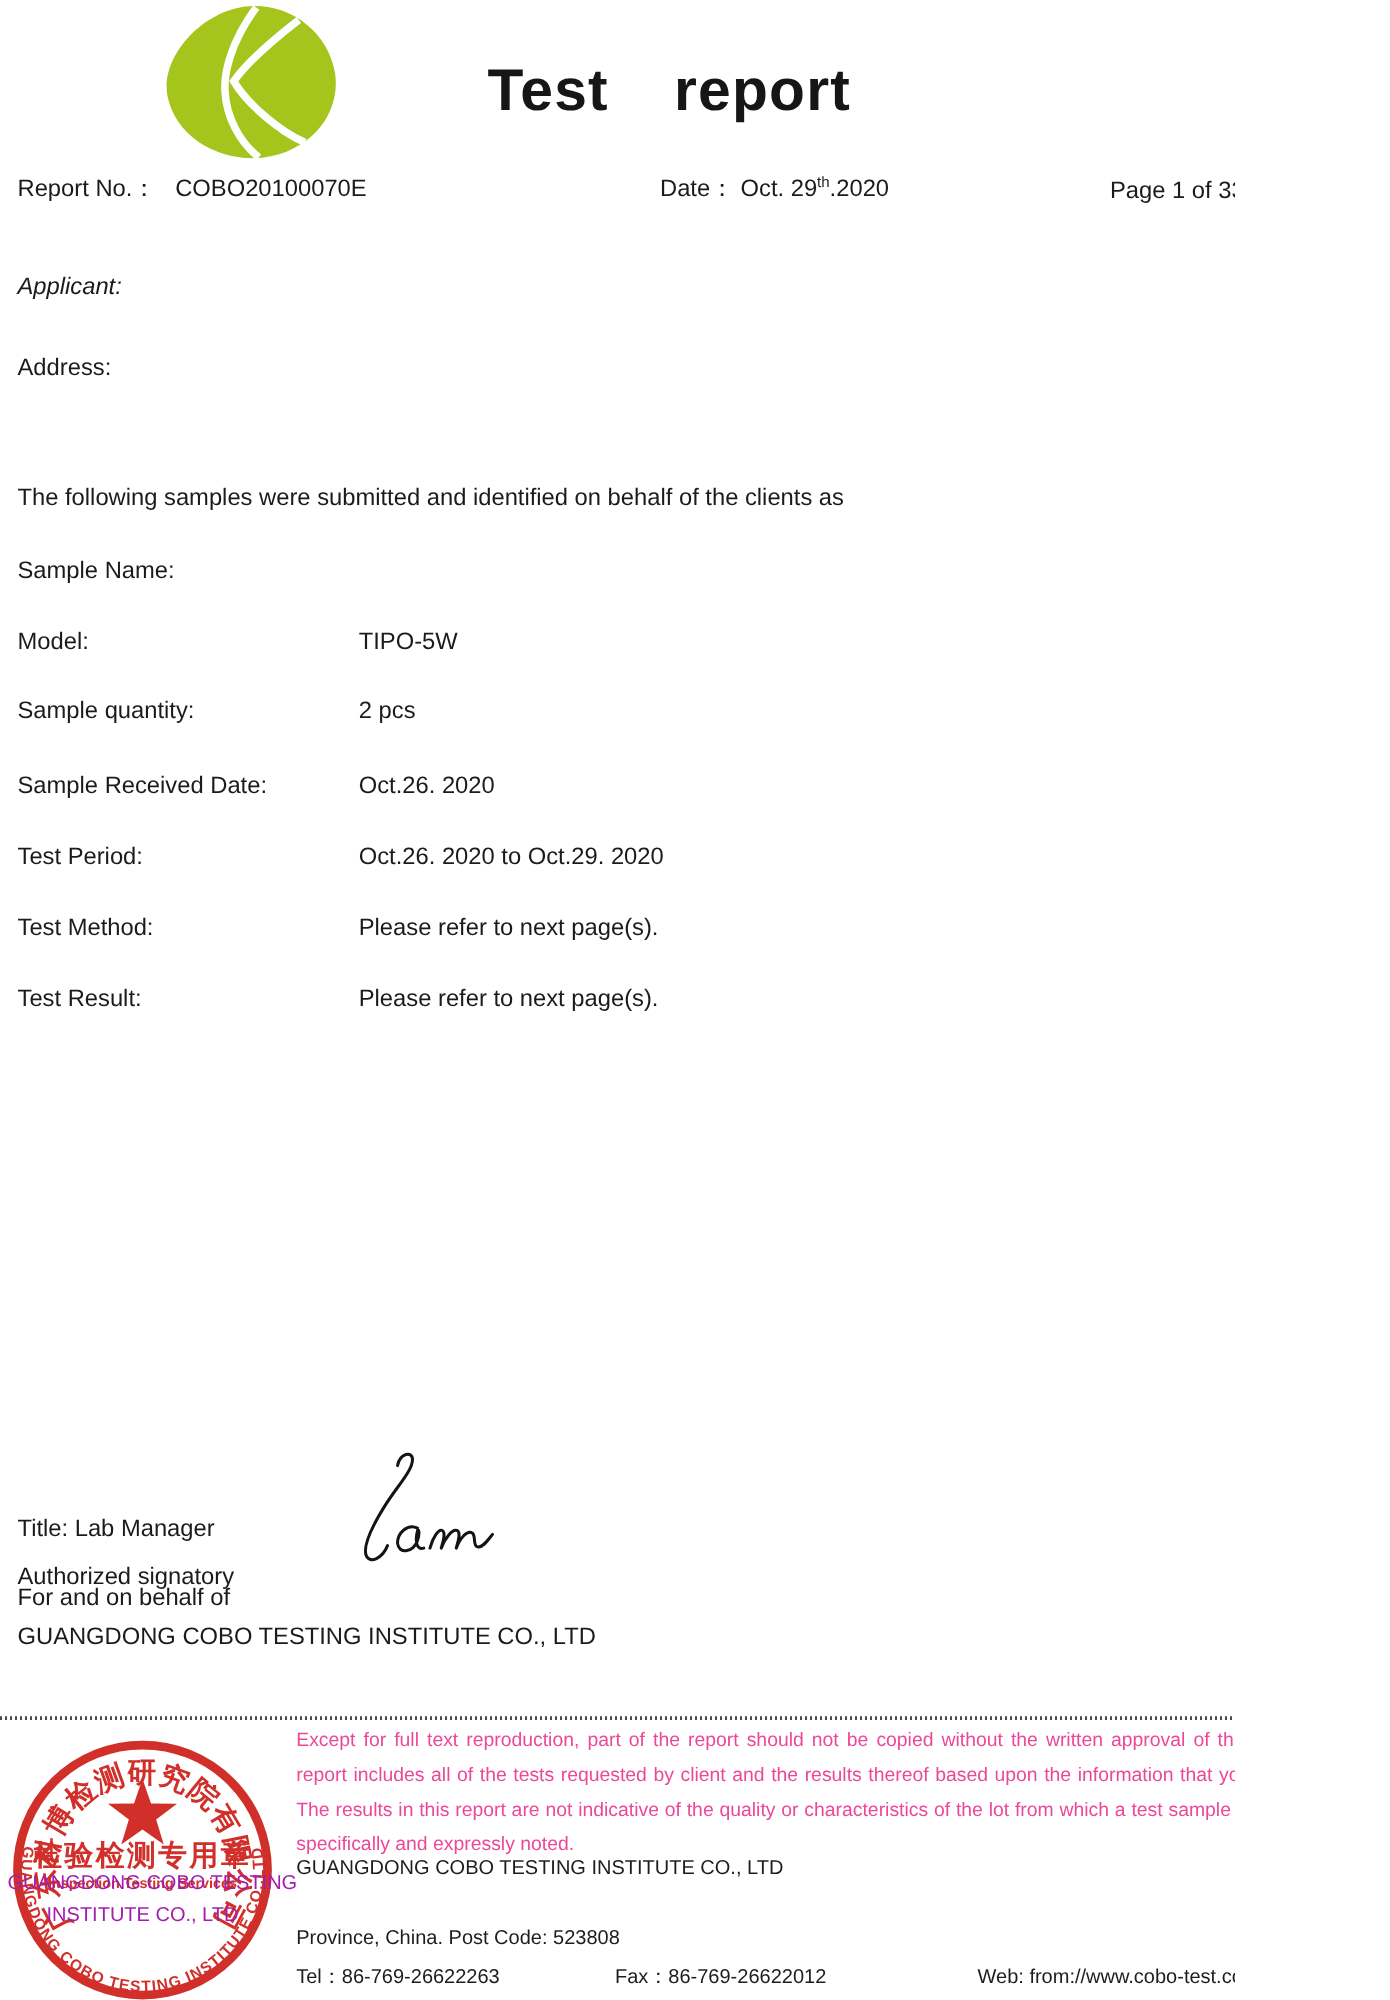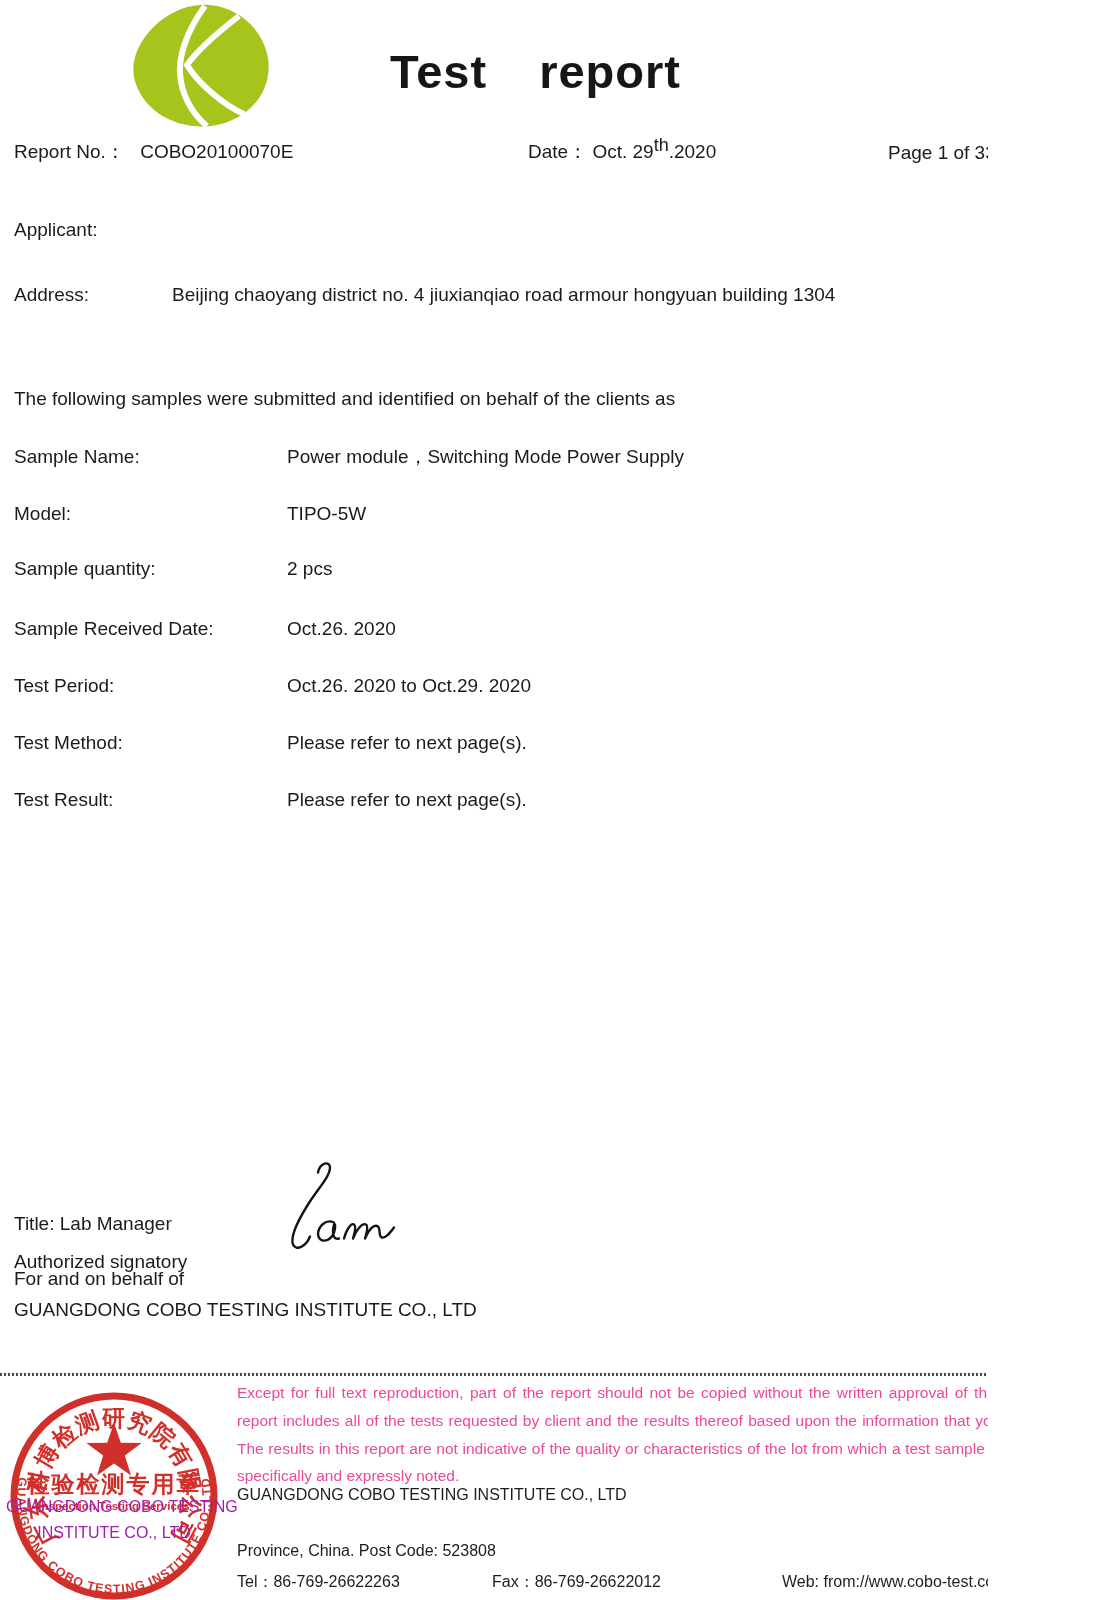--- a/index.html
+++ b/index.html
@@ -8,21 +8,21 @@
     font-family:"Liberation Sans",sans-serif;color:#1b1b1b;overflow:hidden;
   }
   .abs{position:absolute;white-space:nowrap;}
   .t19{font-size:19px;line-height:23px;}
   .title{
     position:absolute;left:390px;top:44px;display:flex;gap:52px;
     font-size:47px;font-weight:700;letter-spacing:1px;color:#161616;
   }
   .meta-label{display:inline-block;}
   .meta-val{display:inline-block;margin-left:10px;}
-  sup.th{font-size:18px;vertical-align:super;line-height:0;}
+  sup.th{font-size:12px;vertical-align:super;line-height:0;}
   .dotline{
     position:absolute;left:0;top:1373px;width:1112px;height:3px;
     background:repeating-linear-gradient(90deg,#4a4a4a 0 2px,transparent 2px 4px);
   }
   .disclaimer{
     position:absolute;left:237px;top:1379px;width:872px;
     font-size:15.5px;line-height:27.8px;text-align:justify;color:#ec4899;
   }
   .foot{font-size:16px;line-height:24px;color:#1d1d1d;}
   .sig-svg{position:absolute;left:278px;top:1152px;width:125px;height:105px;}
@@ -56,28 +56,26 @@
   <div class="abs t19" style="left:14px;top:140px;">
     <span class="meta-label">Report No.：</span>
     <span class="meta-val">COBO20100070E</span>
   </div>
   <div class="abs t19" style="left:528px;top:140px;">
     <span>Date：</span>
     <span>Oct. 29</span><sup class="th">th</sup><span>.2020</span>
   </div>
   <div class="abs t19" style="left:888px;top:141px;">Page 1 of 33</div>
 
-  <div class="abs t19" style="left:14px;top:218px;">Applicant:</div>
+  <div class="abs t19" style="left:14px;top:218px;font-style:italic;">Applicant:</div>
   <div class="abs t19" style="left:14px;top:283px;">Address:</div>
-  <div class="abs t19" style="left:172px;top:283px;">Beijing chaoyang district no. 4 jiuxianqiao road armour hongyuan building 1304</div>
 
   <div class="abs t19" style="left:14px;top:387px;">The following samples were submitted and identified on behalf of the clients as</div>
 
   <div class="abs t19" style="left:14px;top:445px;">Sample Name:</div>
-  <div class="abs t19" style="left:287px;top:445px;">Power module，Switching Mode Power Supply</div>
   <div class="abs t19" style="left:14px;top:502px;">Model:</div>
   <div class="abs t19" style="left:287px;top:502px;">TIPO-5W</div>
   <div class="abs t19" style="left:14px;top:557px;">Sample quantity:</div>
   <div class="abs t19" style="left:287px;top:557px;">2 pcs</div>
   <div class="abs t19" style="left:14px;top:617px;">Sample Received Date:</div>
   <div class="abs t19" style="left:287px;top:617px;">Oct.26. 2020</div>
   <div class="abs t19" style="left:14px;top:674px;">Test Period:</div>
   <div class="abs t19" style="left:287px;top:674px;">Oct.26. 2020 to Oct.29. 2020</div>
   <div class="abs t19" style="left:14px;top:731px;">Test Method:</div>
   <div class="abs t19" style="left:287px;top:731px;">Please refer to next page(s).</div>

